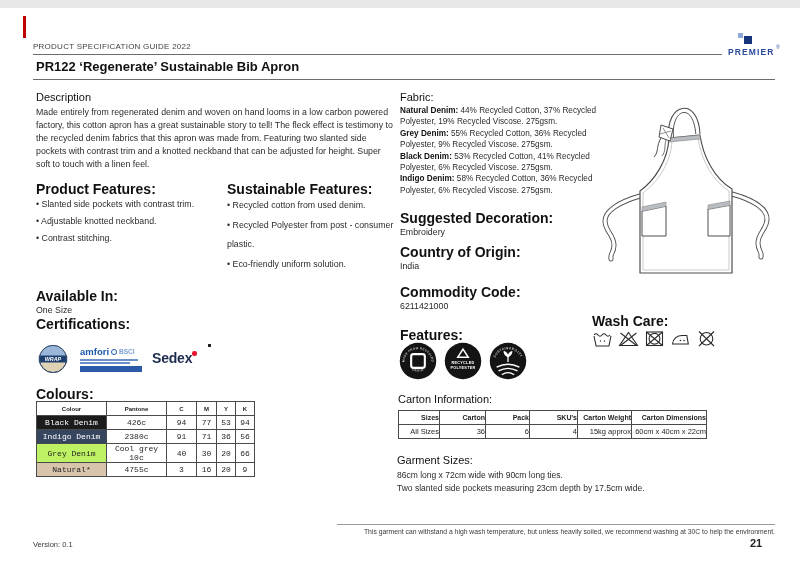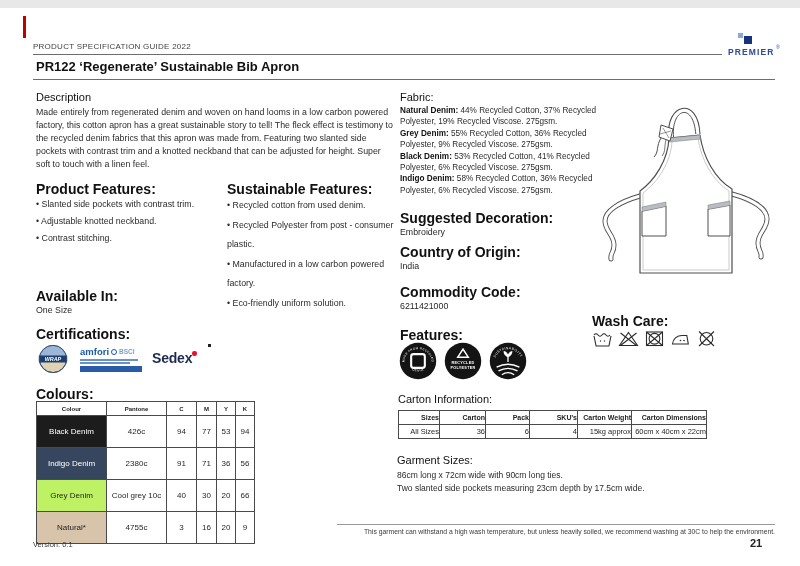--- a/index.html
+++ b/index.html
@@ -33,40 +33,40 @@
   .desc-h { left:36px; top:83px; }
   .desc-p { left:36px; top:98px; width:358px; }
   .pf-h { left:36px; top:173px; }
   .feature-list { list-style:none; }
   .feature-list li::before { content:"\2022  "; }
   .pf-ul { left:36px; top:188px; width:192px; font-size:8.8px; line-height:17px; color:#2b2b2b; }
   .sf-h { left:227px; top:173px; }
   .sf-ul { left:227px; top:188px; width:170px; font-size:8.8px; line-height:19.5px; color:#2b2b2b; }
   .ai-h { left:36px; top:280px; }
   .ai-v { left:36px; top:297px; font-size:8.8px; }
-  .cert-h { left:36px; top:318px; }
+  .cert-h { left:36px; top:308px; }
   .cert-row { left:36px; top:334px; width:220px; height:38px; }
   .wrap-logo { position:absolute; left:2px; top:2px; }
   .amfori { position:absolute; left:44px; top:4px; width:66px; }
   .amfori-row1 { display:flex; align-items:center; gap:2px; }
   .amfori-word { font-size:9.5px; font-weight:bold; color:#1b57a8; }
   .amfori-circle { width:6px; height:6px; border:1.5px solid #1b57a8; border-radius:50%; }
   .amfori-bsci { font-size:6.5px; font-weight:bold; color:#7aa1d2; }
   .amfori-bar1 { margin-top:2px; height:2px; width:58px; background:#1b57a8; opacity:.65; }
   .amfori-bar2 { margin-top:1px; height:2px; width:50px; background:#1b57a8; opacity:.65; }
   .amfori-strip { margin-top:2px; height:6px; width:62px; background:#2a5ba8; }
   .sedex { position:absolute; left:116px; top:8px; font-size:14px; font-weight:bold; color:#1d2b50; letter-spacing:-.2px; }
   .sedex-dot { position:absolute; left:156px; top:9px; width:4.5px; height:4.5px; background:#e8112d; border-radius:50%; }
   .stray-dot { position:absolute; left:172px; top:2px; width:3px; height:3px; background:#222; }
 
   .col-h { left:36px; top:378px; }
   .colour-table { left:36px; top:393px; border-collapse:collapse; }
   .colour-table th, .colour-table td { border:1px solid #4a4a4a; text-align:center; vertical-align:middle; }
   .colour-table th { height:14px; font-size:6px; font-weight:bold; color:#222; background:#fff; }
-  .colour-table td { height:32px; font-size:8px; background:#fff; }
+  .colour-table td { height:14px; font-size:8px; background:#fff;font-family:Liberation Mono, monospace; }
   .cw0{width:70px} .cw1{width:60px} .cw2{width:30px} .cw3{width:20px} .cw4{width:19px} .cw5{width:19px}
 
   
   .fab-h { left:400px; top:83px; }
   .fab-body { left:400px; top:97px; width:222px; font-size:8.2px; line-height:11.4px; color:#2b2b2b; }
   .fab-body b { color:#111; }
   .sd-h { left:400px; top:202px;text-align:right; }
   .sd-v { left:400px; top:219px; font-size:8.8px; }
   .co-h { left:400px; top:236px; }
   .co-v { left:400px; top:253px; font-size:8.8px; }
@@ -123,21 +123,20 @@
   <ul class="abs feature-list pf-ul">
     <li>Slanted side pockets with contrast trim.</li>
     <li>Adjustable knotted neckband.</li>
     <li>Contrast stitching.</li>
   </ul>
 
   <div class="abs h3 sf-h">Sustainable Features:</div>
   <ul class="abs feature-list sf-ul">
     <li>Recycled cotton from used denim.</li>
     <li>Recycled  Polyester from post - consumer plastic.</li>
-    <li>Manufactured in a low carbon powered factory.</li>
     <li>Eco-friendly uniform solution.</li>
   </ul>
 
   <div class="abs h3 ai-h">Available In:</div>
   <div class="abs ai-v">One Size</div>
 
   <div class="abs h3 cert-h">Certifications:</div>
   <div class="abs cert-row">
     <svg class="wrap-logo" width="30" height="30" viewBox="0 0 30 30">
       <circle cx="15" cy="15" r="13.6" fill="#dfd3b4" stroke="#3a5070" stroke-width="1"></circle>

